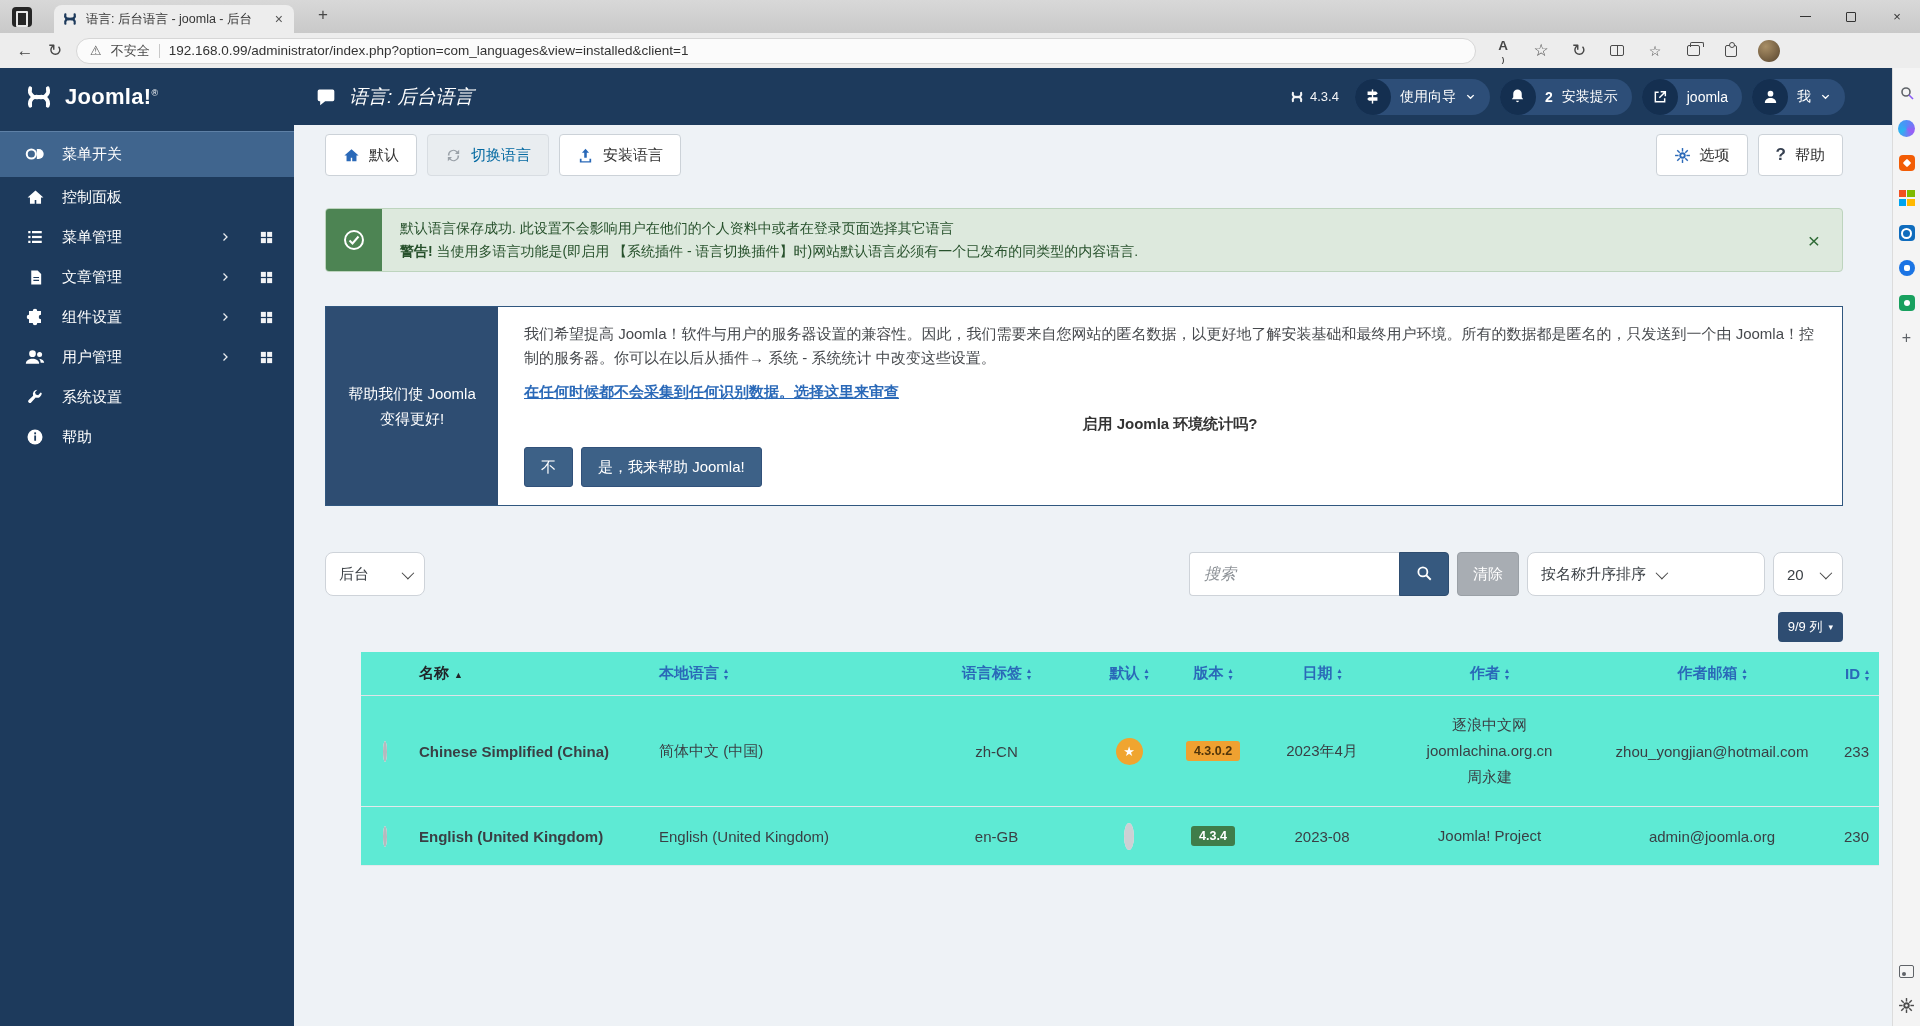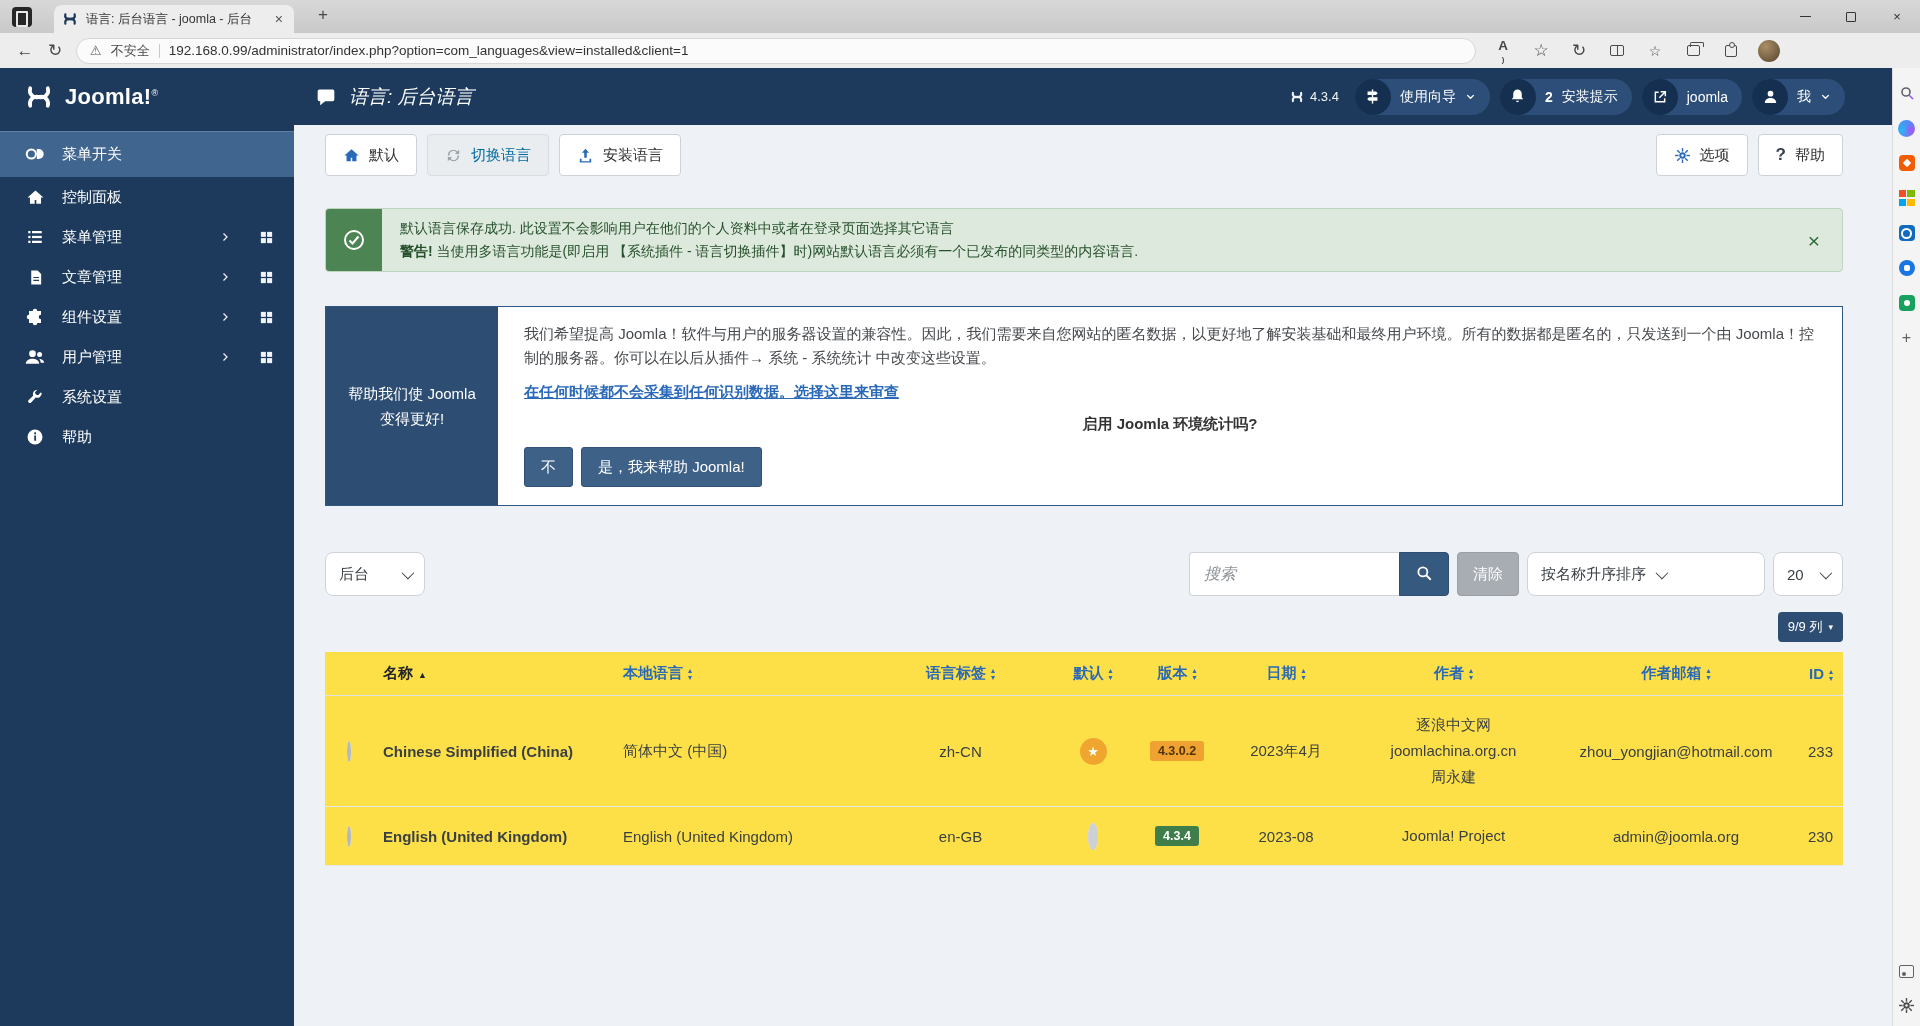--- a/index.html
+++ b/index.html
@@ -125,21 +125,21 @@
   .search-input::placeholder { font-style:italic; color:#8d9297; }
   .search-btn { width:50px; height:44px; background:#36597f; border:1px solid #2e4d70; border-radius:0 4px 4px 0; display:grid; place-items:center; color:#fff; }
   .clear-btn { margin-left:8px; height:44px; padding:0 15px; background:#a8adb3; color:#fff; border:1px solid #9aa0a6; border-radius:4px; font-size:15px; display:flex; align-items:center; }
   .sel-sort { margin-left:8px; width:238px; justify-content:flex-start; }
   .sel-limit { margin-left:8px; width:70px; justify-content:space-between; }
 
   .badge-row { margin-top:16px; display:flex; justify-content:flex-end; }
   .cols-badge { background:#2e4d72; color:#fff; font-size:13px; padding:6px 10px; border-radius:4px; display:flex; align-items:center; gap:6px; }
   .cols-badge .caret { font-size:9px; }
 
-  .lang-table { margin-top:10px; width:100%; border-collapse:collapse; background:#fde047; table-layout:fixed; }
+  .lang-table { margin-top:10px; width:100%; border-collapse:collapse; background:#5eead4; table-layout:fixed;margin-left:36px; }
   .lang-table th { padding:12px 10px; font-size:15px; border-bottom:1px solid #dfe3e7; font-weight:bold; white-space:nowrap; }
   .th-name { color:#212529; text-align:left; }
   .th-link { color:#2a69b8; }
   .sort-stack { display:inline-flex; flex-direction:column; font-size:8px; line-height:7px; margin-left:5px; vertical-align:middle; color:#2a69b8; }
   .asc-arrow { font-size:9px; margin-left:5px; color:#212529; }
   .lang-table td { padding:16px 10px; font-size:15px; color:#3a3f44; vertical-align:middle; border-bottom:1px solid #e4e8eb; text-align:center; }
   td.c-left { text-align:left; }
   td.c-right, th.c-right { text-align:right; }
   .row-name { font-weight:bold; color:#24405e; }
   .radio { width:18px; height:18px; border:2px solid #b4b9be; border-radius:50%; background:#fdfdfd; margin:0 auto; }

